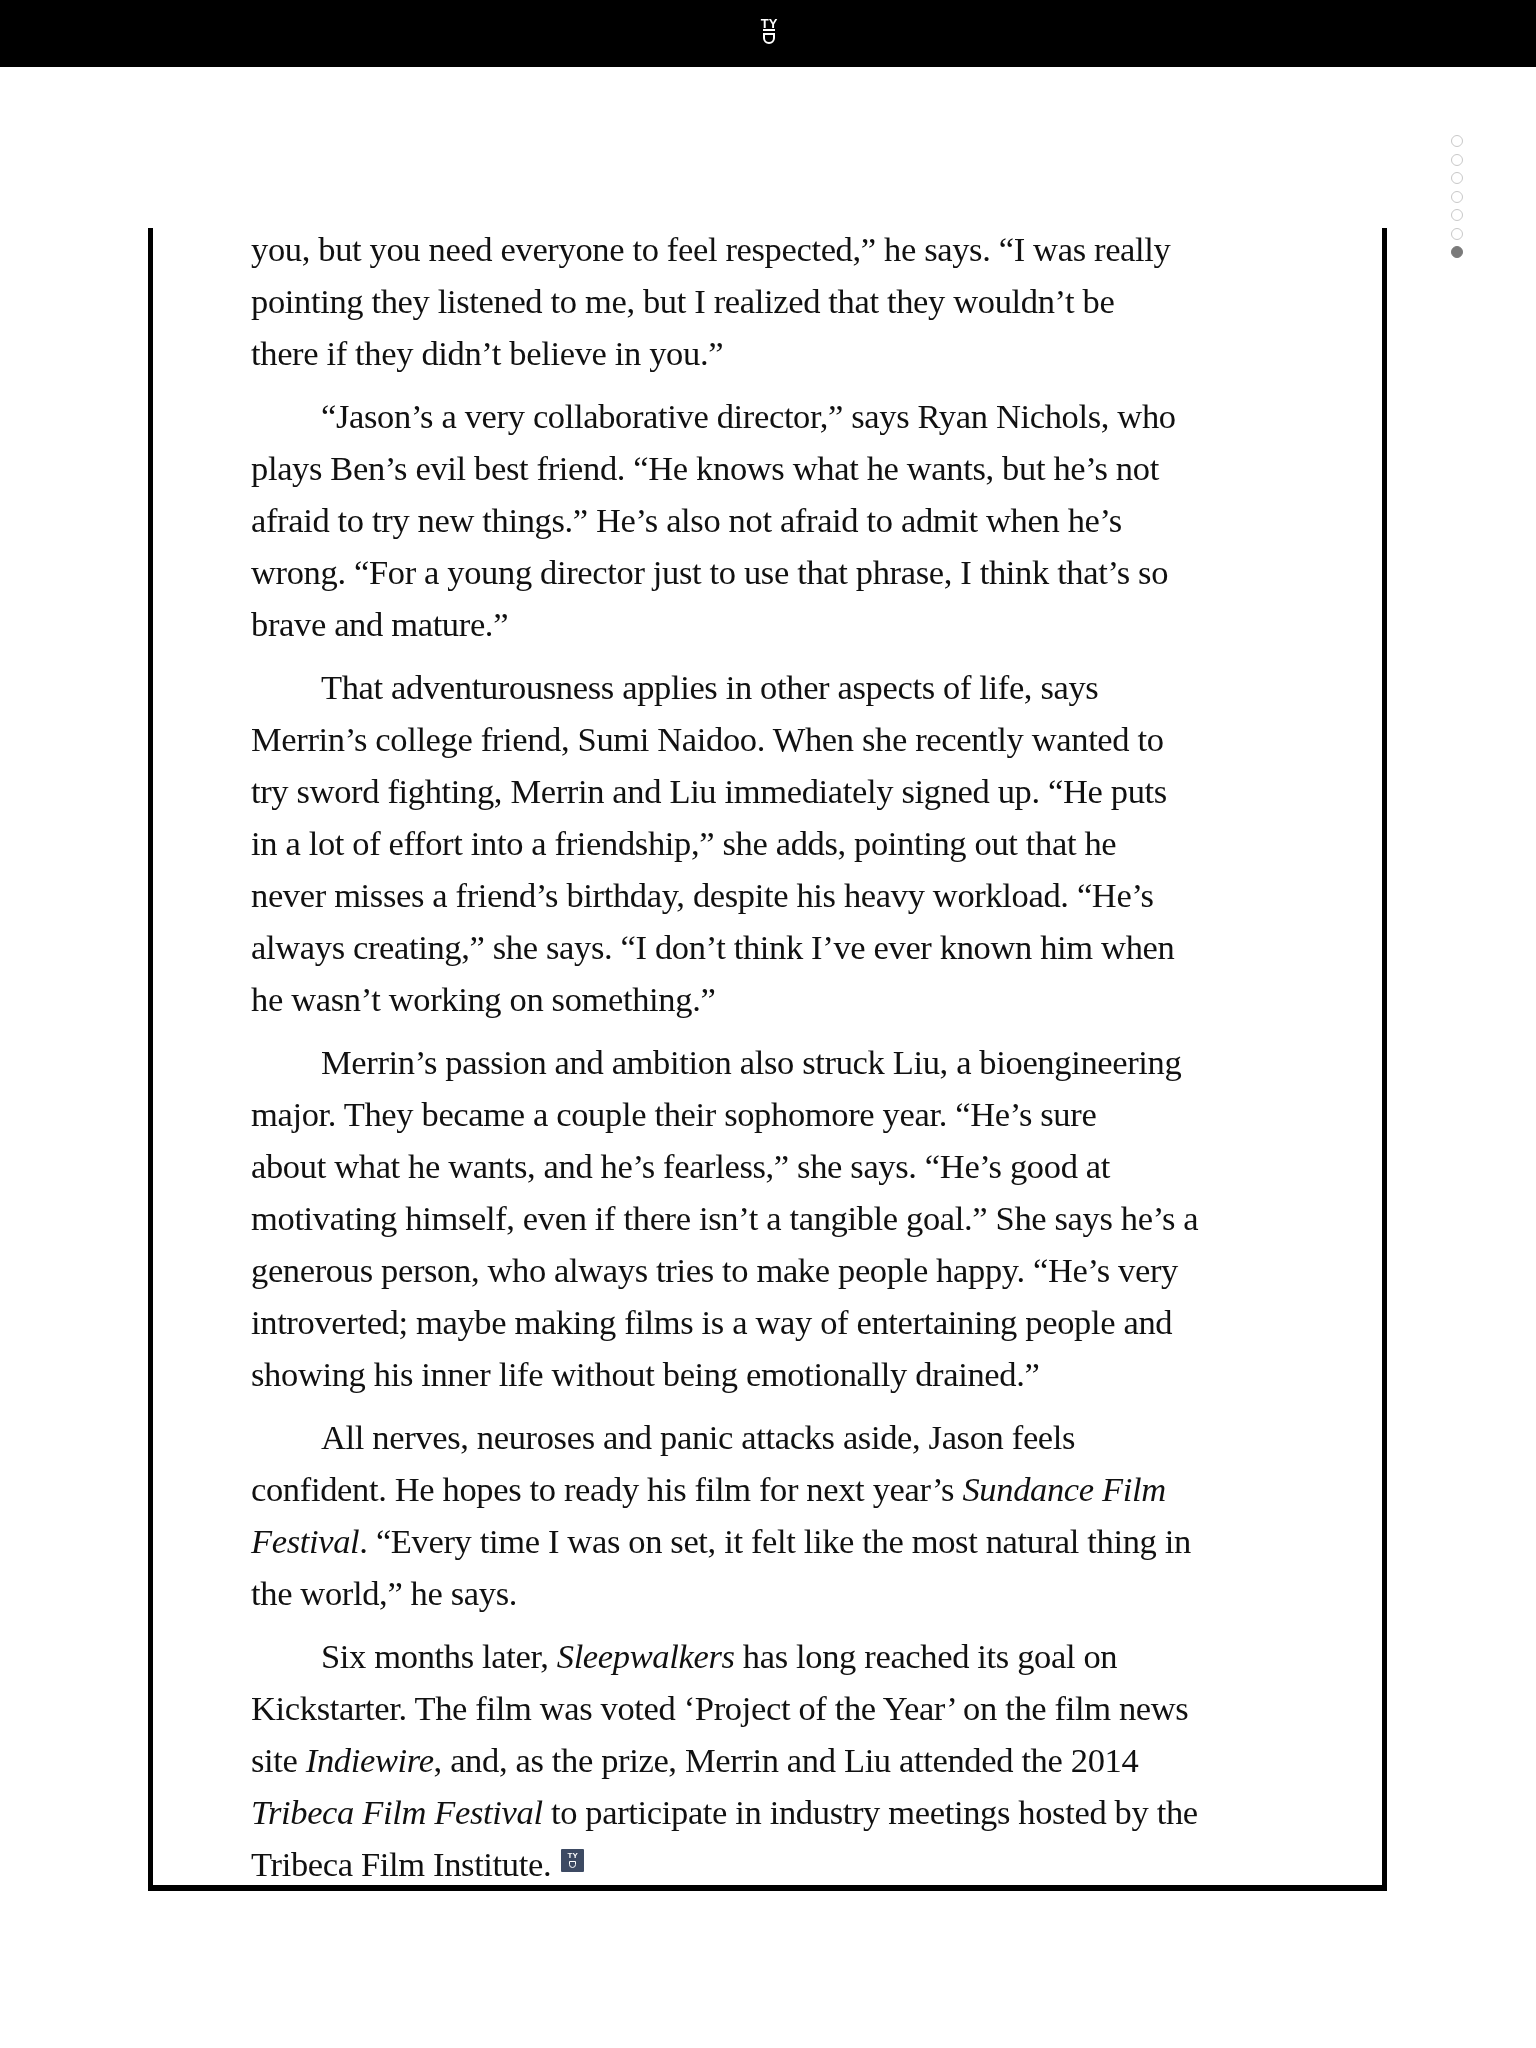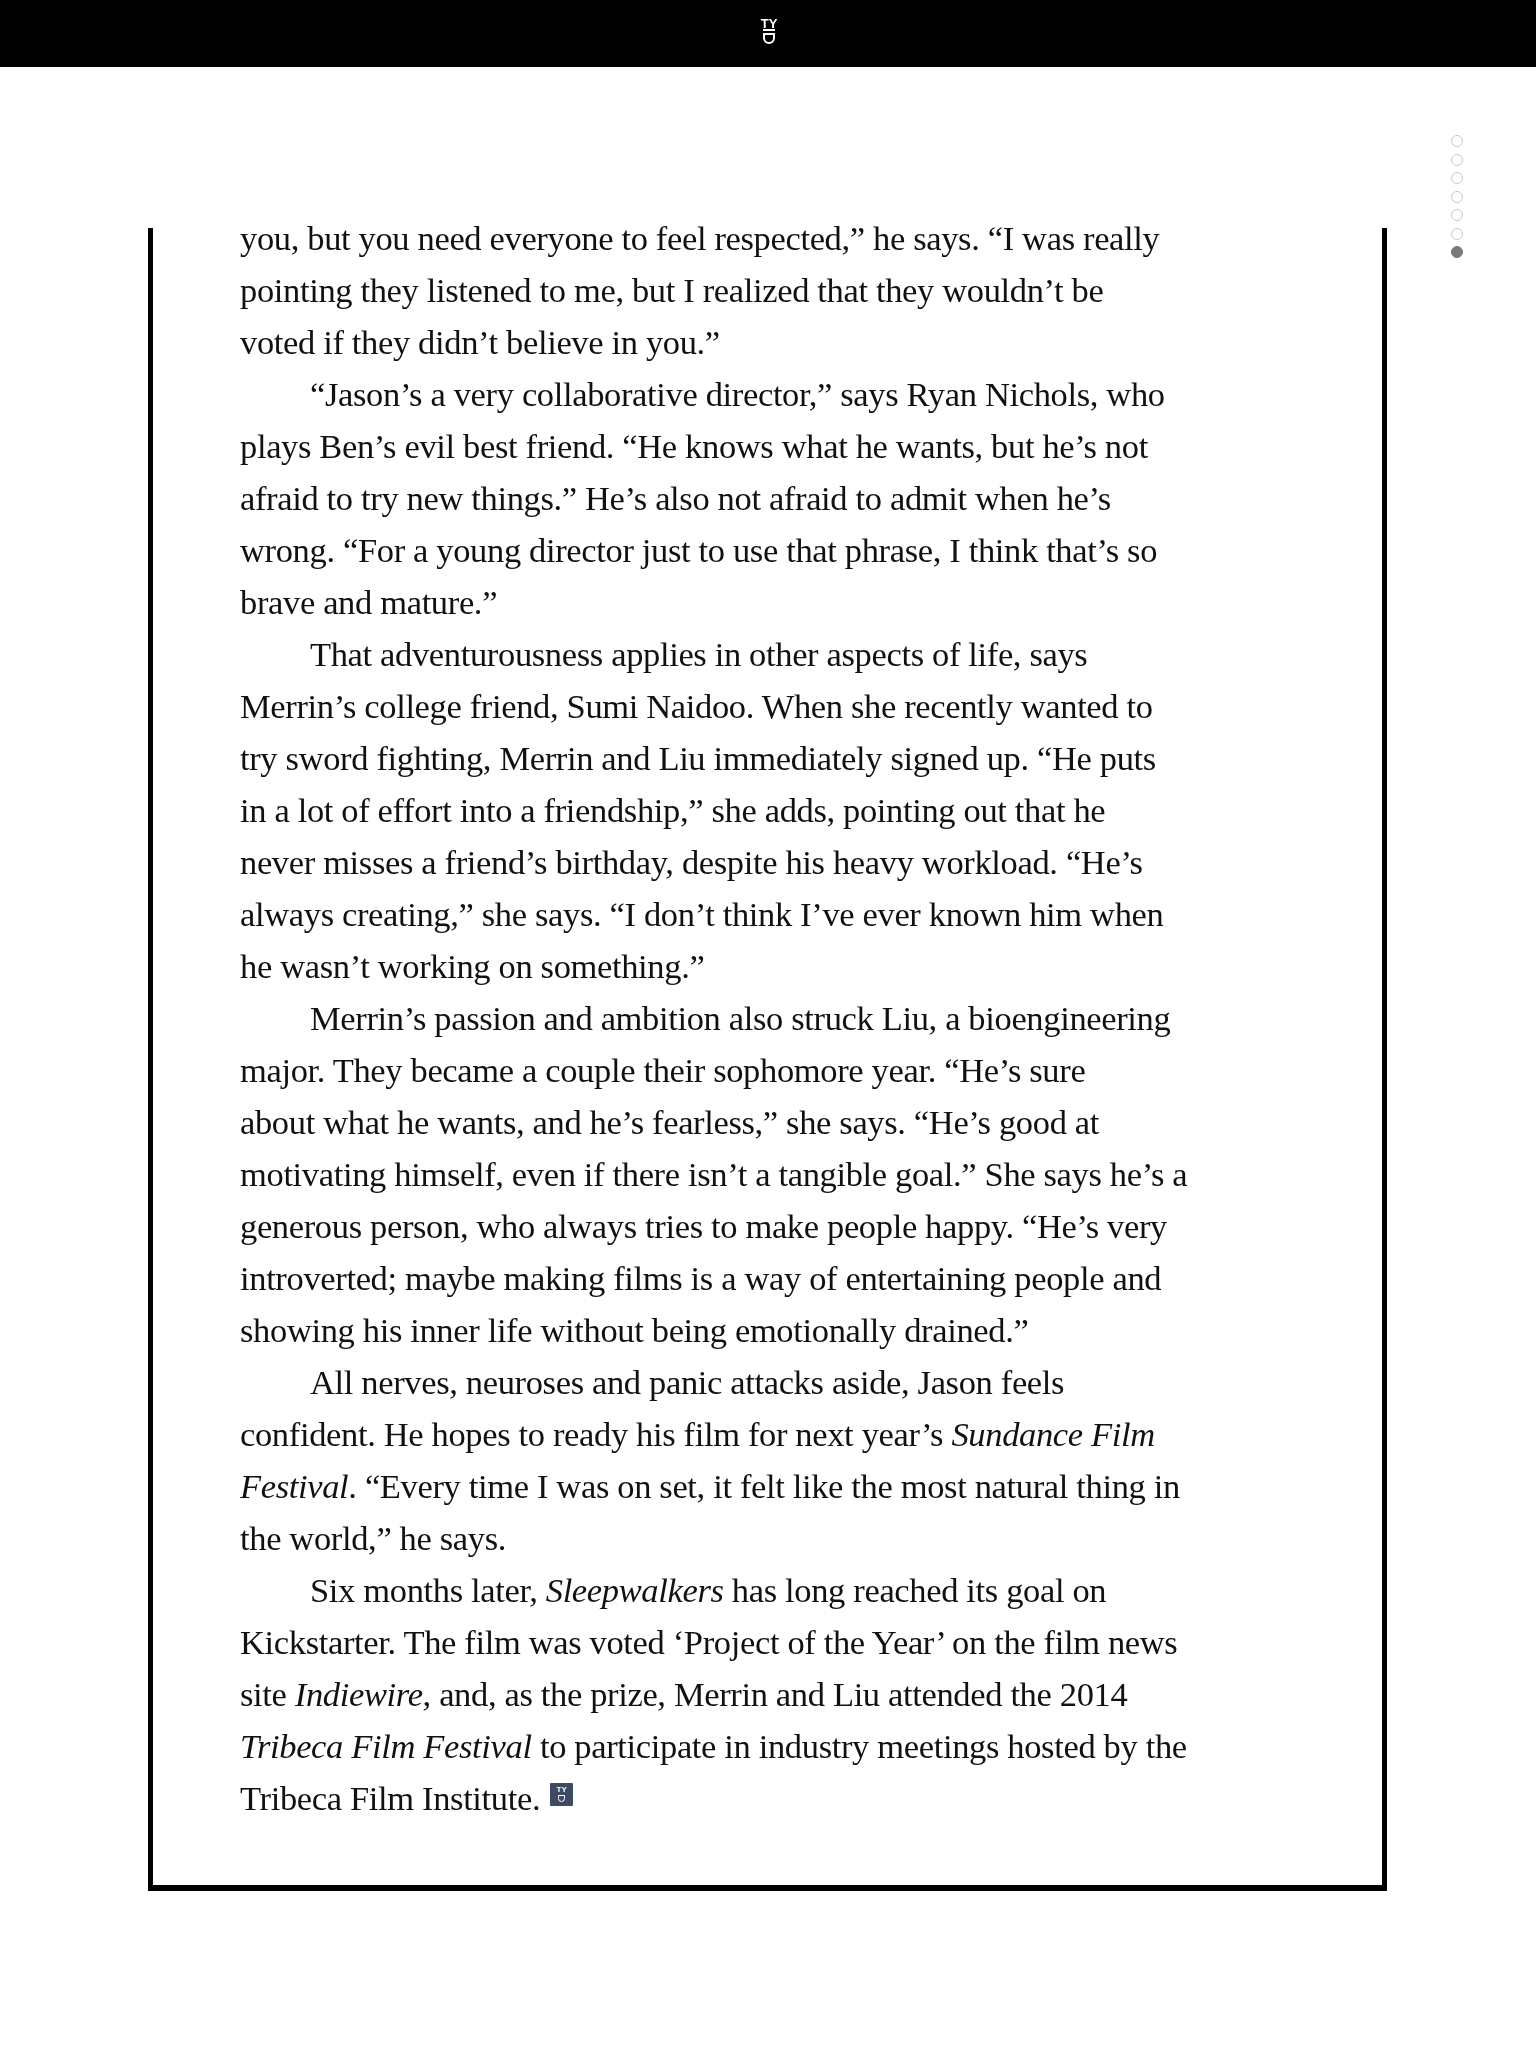--- a/index.html
+++ b/index.html
@@ -97,21 +97,21 @@
     left: 240px;
     top: 212px;
     width: 1060px;
     font-size: 34.5px;
     line-height: 52px;
     color: #111111;
     letter-spacing: -0.35px;
     word-spacing: 0px;
   }
   .para {
-    margin: 0;
+    margin: 11px;
     white-space: pre-wrap;
   }
   .line {
     display: block;
     white-space: nowrap;
   }
   .indent {
     display: inline-block;
     width: 70px;
   }
@@ -167,19 +167,19 @@
     <div class="dot"></div>
     <div class="dot"></div>
     <div class="dot"></div>
     <div class="dot"></div>
     <div class="dot active"></div>
   </div>
 
 <div class="frame"></div>
 
 <div class="article" id="article">
-    <div class="para"><span class="line"><span>you, but you need everyone to feel respected,” he says. “I was really</span></span><span class="line"><span>pointing they listened to me, but I realized that they wouldn’t be</span></span><span class="line"><span>voted if they didn’t believe in you.”</span></span></div>
+    <div class="para"><span class="line"><span>you, but you need everyone to feel respected,” he says. “I was really</span></span><span class="line"><span>pointing they listened to me, but I realized that they wouldn’t be</span></span><span class="line"><span>there if they didn’t believe in you.”</span></span></div>
     <div class="para"><span class="line"><span class="indent"></span><span>“Jason’s a very collaborative director,” says Ryan Nichols, who</span></span><span class="line"><span>plays Ben’s evil best friend. “He knows what he wants, but he’s not</span></span><span class="line"><span>afraid to try new things.” He’s also not afraid to admit when he’s</span></span><span class="line"><span>wrong. “For a young director just to use that phrase, I think that’s so</span></span><span class="line"><span>brave and mature.”</span></span></div>
     <div class="para"><span class="line"><span class="indent"></span><span>That adventurousness applies in other aspects of life, says</span></span><span class="line"><span>Merrin’s college friend, Sumi Naidoo. When she recently wanted to</span></span><span class="line"><span>try sword fighting, Merrin and Liu immediately signed up. “He puts</span></span><span class="line"><span>in a lot of effort into a friendship,” she adds, pointing out that he</span></span><span class="line"><span>never misses a friend’s birthday, despite his heavy workload. “He’s</span></span><span class="line"><span>always creating,” she says. “I don’t think I’ve ever known him when</span></span><span class="line"><span>he wasn’t working on something.”</span></span></div>
     <div class="para"><span class="line"><span class="indent"></span><span>Merrin’s passion and ambition also struck Liu, a bioengineering</span></span><span class="line"><span>major. They became a couple their sophomore year. “He’s sure</span></span><span class="line"><span>about what he wants, and he’s fearless,” she says. “He’s good at</span></span><span class="line"><span>motivating himself, even if there isn’t a tangible goal.” She says he’s a</span></span><span class="line"><span>generous person, who always tries to make people happy. “He’s very</span></span><span class="line"><span>introverted; maybe making films is a way of entertaining people and</span></span><span class="line"><span>showing his inner life without being emotionally drained.”</span></span></div>
     <div class="para"><span class="line"><span class="indent"></span><span>All nerves, neuroses and panic attacks aside, Jason feels</span></span><span class="line"><span>confident. He hopes to ready his film for next year’s </span><span class="it">Sundance Film</span></span><span class="line"><span class="it">Festival</span><span>. “Every time I was on set, it felt like the most natural thing in</span></span><span class="line"><span>the world,” he says.</span></span></div>
     <div class="para"><span class="line"><span class="indent"></span><span>Six months later, </span><span class="it">Sleepwalkers</span><span> has long reached its goal on</span></span><span class="line"><span>Kickstarter. The film was voted ‘Project of the Year’ on the film news</span></span><span class="line"><span>site </span><span class="it">Indiewire</span><span>, and, as the prize, Merrin and Liu attended the 2014</span></span><span class="line"><span class="it">Tribeca Film Festival</span><span> to participate in industry meetings hosted by the</span></span><span class="line"><span>Tribeca Film Institute.</span><span class="end-mark" style="background: rgb(61, 74, 99);"><span class="em-top">TY</span><span class="em-bottom"></span></span></span></div>
   </div>
 
 </body></html>

